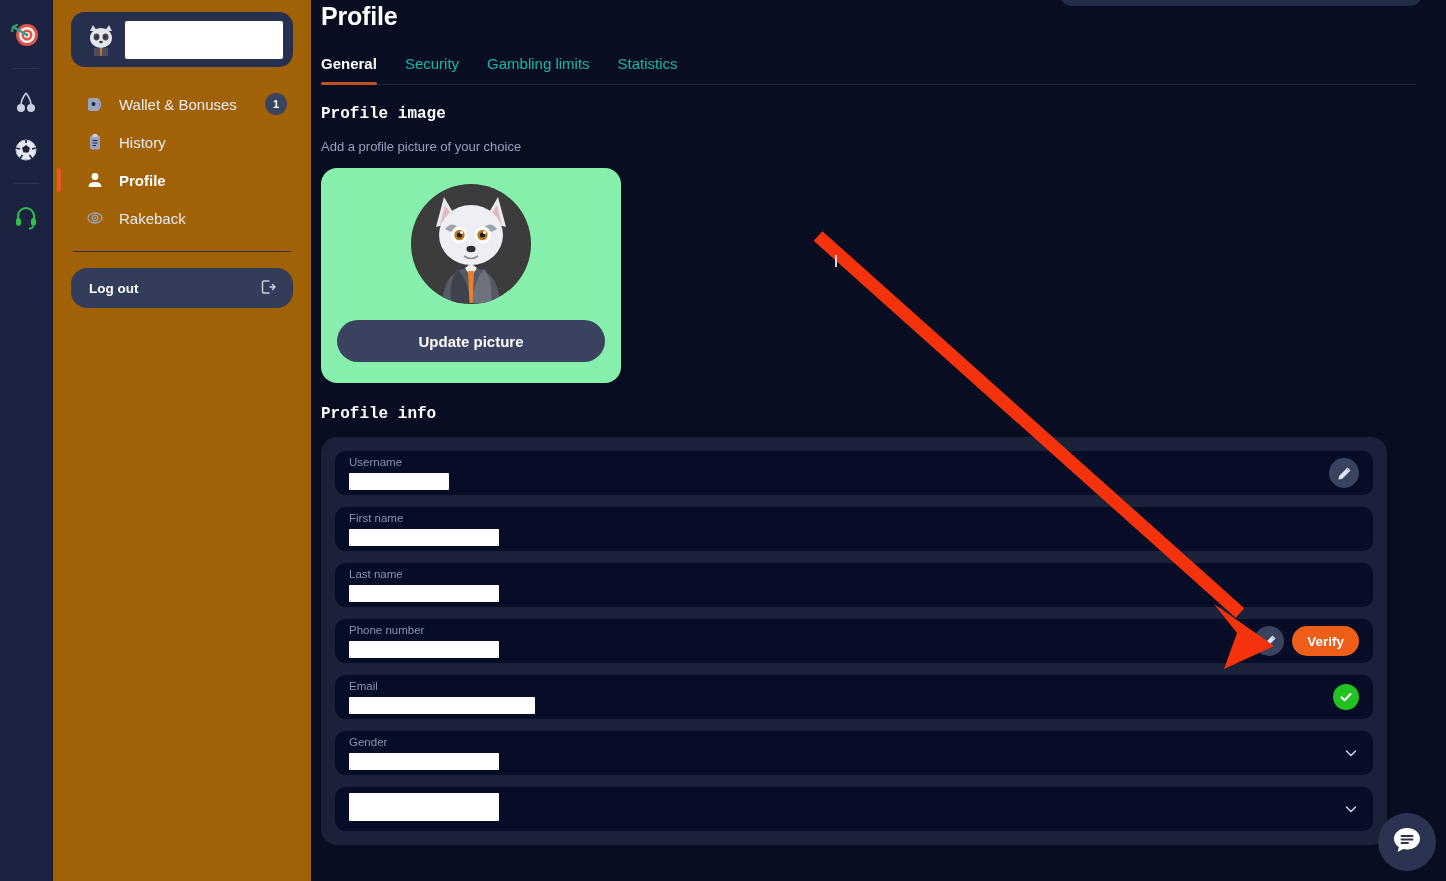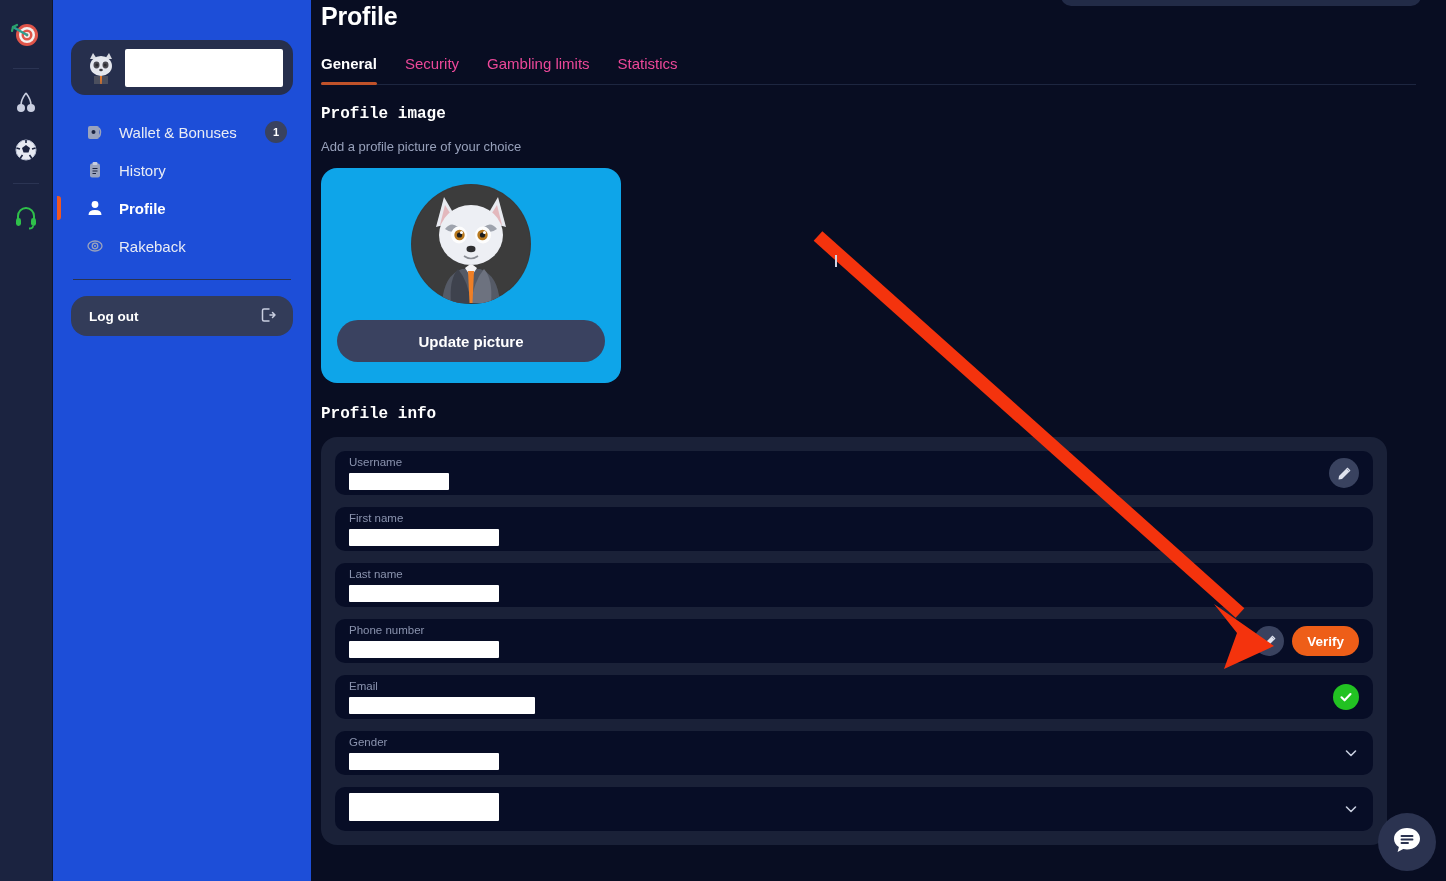--- a/index.html
+++ b/index.html
@@ -26,23 +26,23 @@
     width: 42px; height: 42px;
     display: flex; align-items: center; justify-content: center;
     margin-bottom: 6px;
     cursor: pointer;
   }
   .rail-div { width: 26px; height: 1px; background: #2b3453; margin: 6px 0 12px; }
 
   
   .sidebar {
     width: 258px; height: 881px;
-    background: #1d4ed8;
+    background: #a16207;
     flex: 0 0 258px;
-    padding: 40px 18px 0 18px;
+    padding: 12px 18px 0 18px;
     position: relative; z-index: 4;
   }
   .user-card {
     height: 55px;
     background: #262f4d;
     border-radius: 14px;
     display: flex; align-items: center;
     padding: 0 10px;
     margin-bottom: 18px;
     cursor: pointer;
@@ -115,40 +115,40 @@
     letter-spacing: -0.2px;
   }
   .tabs {
     display: flex; gap: 28px;
     margin-top: 24px;
     border-bottom: 1px solid #1d2640;
     position: relative;
   }
   .tab {
     font-size: 15px;
-    color: #ec4899;
+    color: #14b8a6;
     padding-bottom: 12px;
     cursor: pointer;
     position: relative;
   }
   .tab.active { color: #ffffff; font-weight: bold; }
   .tab.active::after {
     content: ""; position: absolute; left: 0; right: 0; bottom: -1px;
     height: 3px; background: #c0522a; border-radius: 2px;
   }
   .sec-title {
     color: #ffffff; font-size: 16px; font-weight: bold;
     margin-top: 20px;
     font-family: Liberation Mono, monospace;
   }
   .sec-sub { color: #97a0ba; font-size: 13px; margin-top: 16px; }
 
   .image-card {
     width: 300px; height: 215px;
-    background: #0ea5e9;
+    background: #86efac;
     border-radius: 16px;
     margin-top: 14px;
     display: flex; flex-direction: column; align-items: center;
     padding-top: 16px;
   }
   .avatar-big {
     width: 120px; height: 120px; border-radius: 50%;
     background: #3a3a3a;
     display: flex; align-items: center; justify-content: center;
     overflow: hidden;

